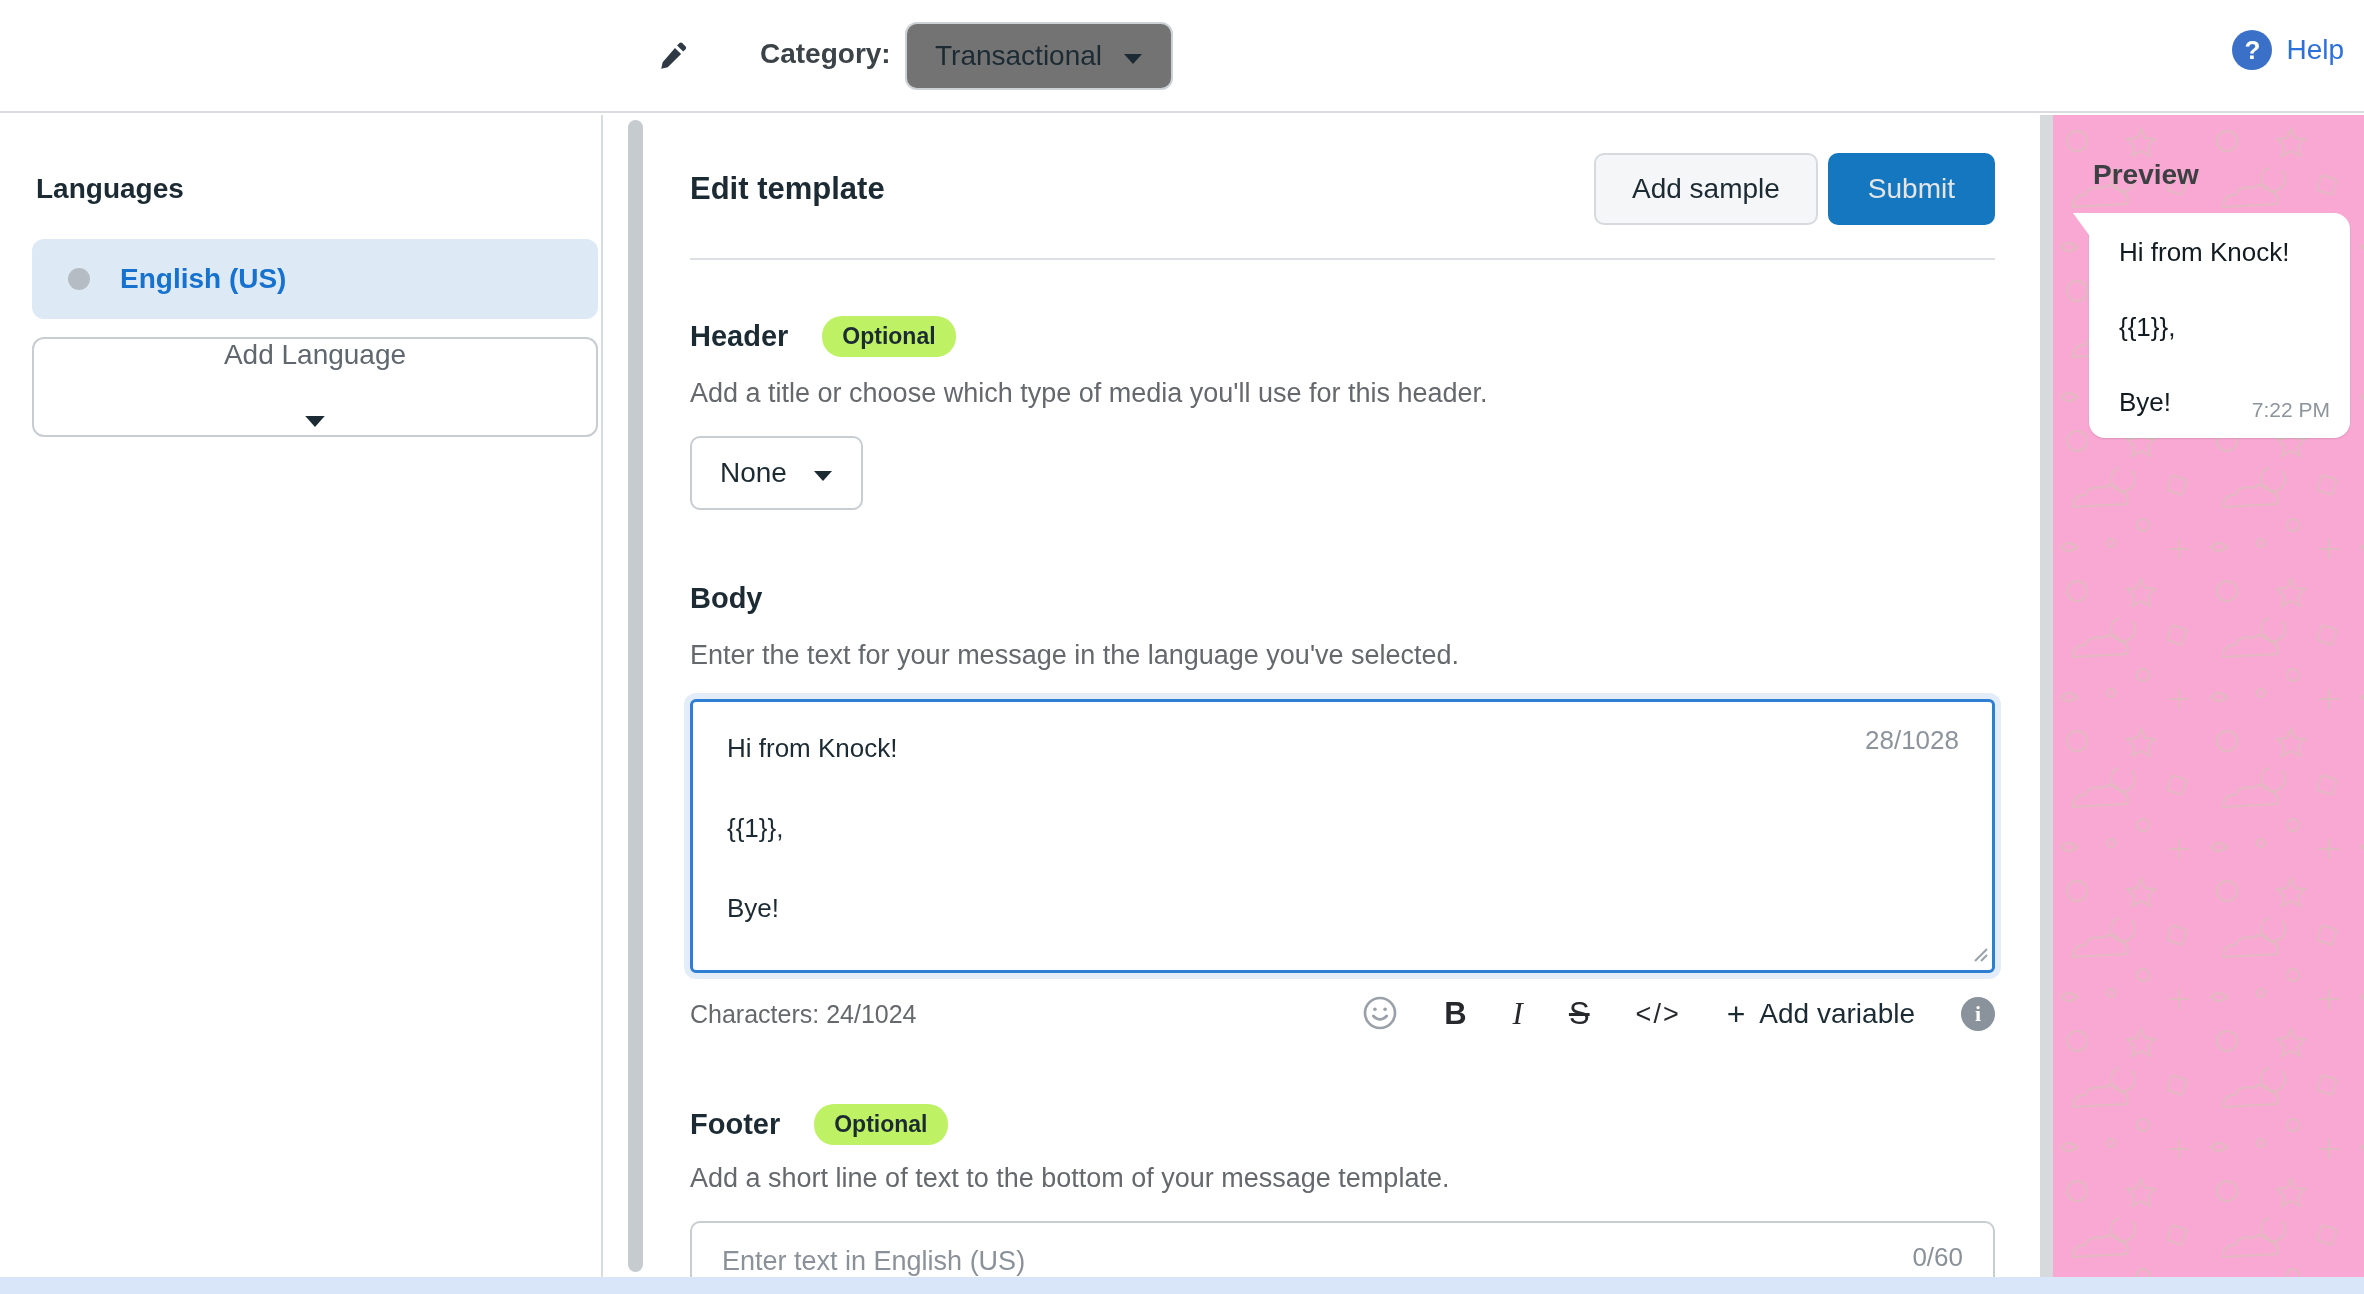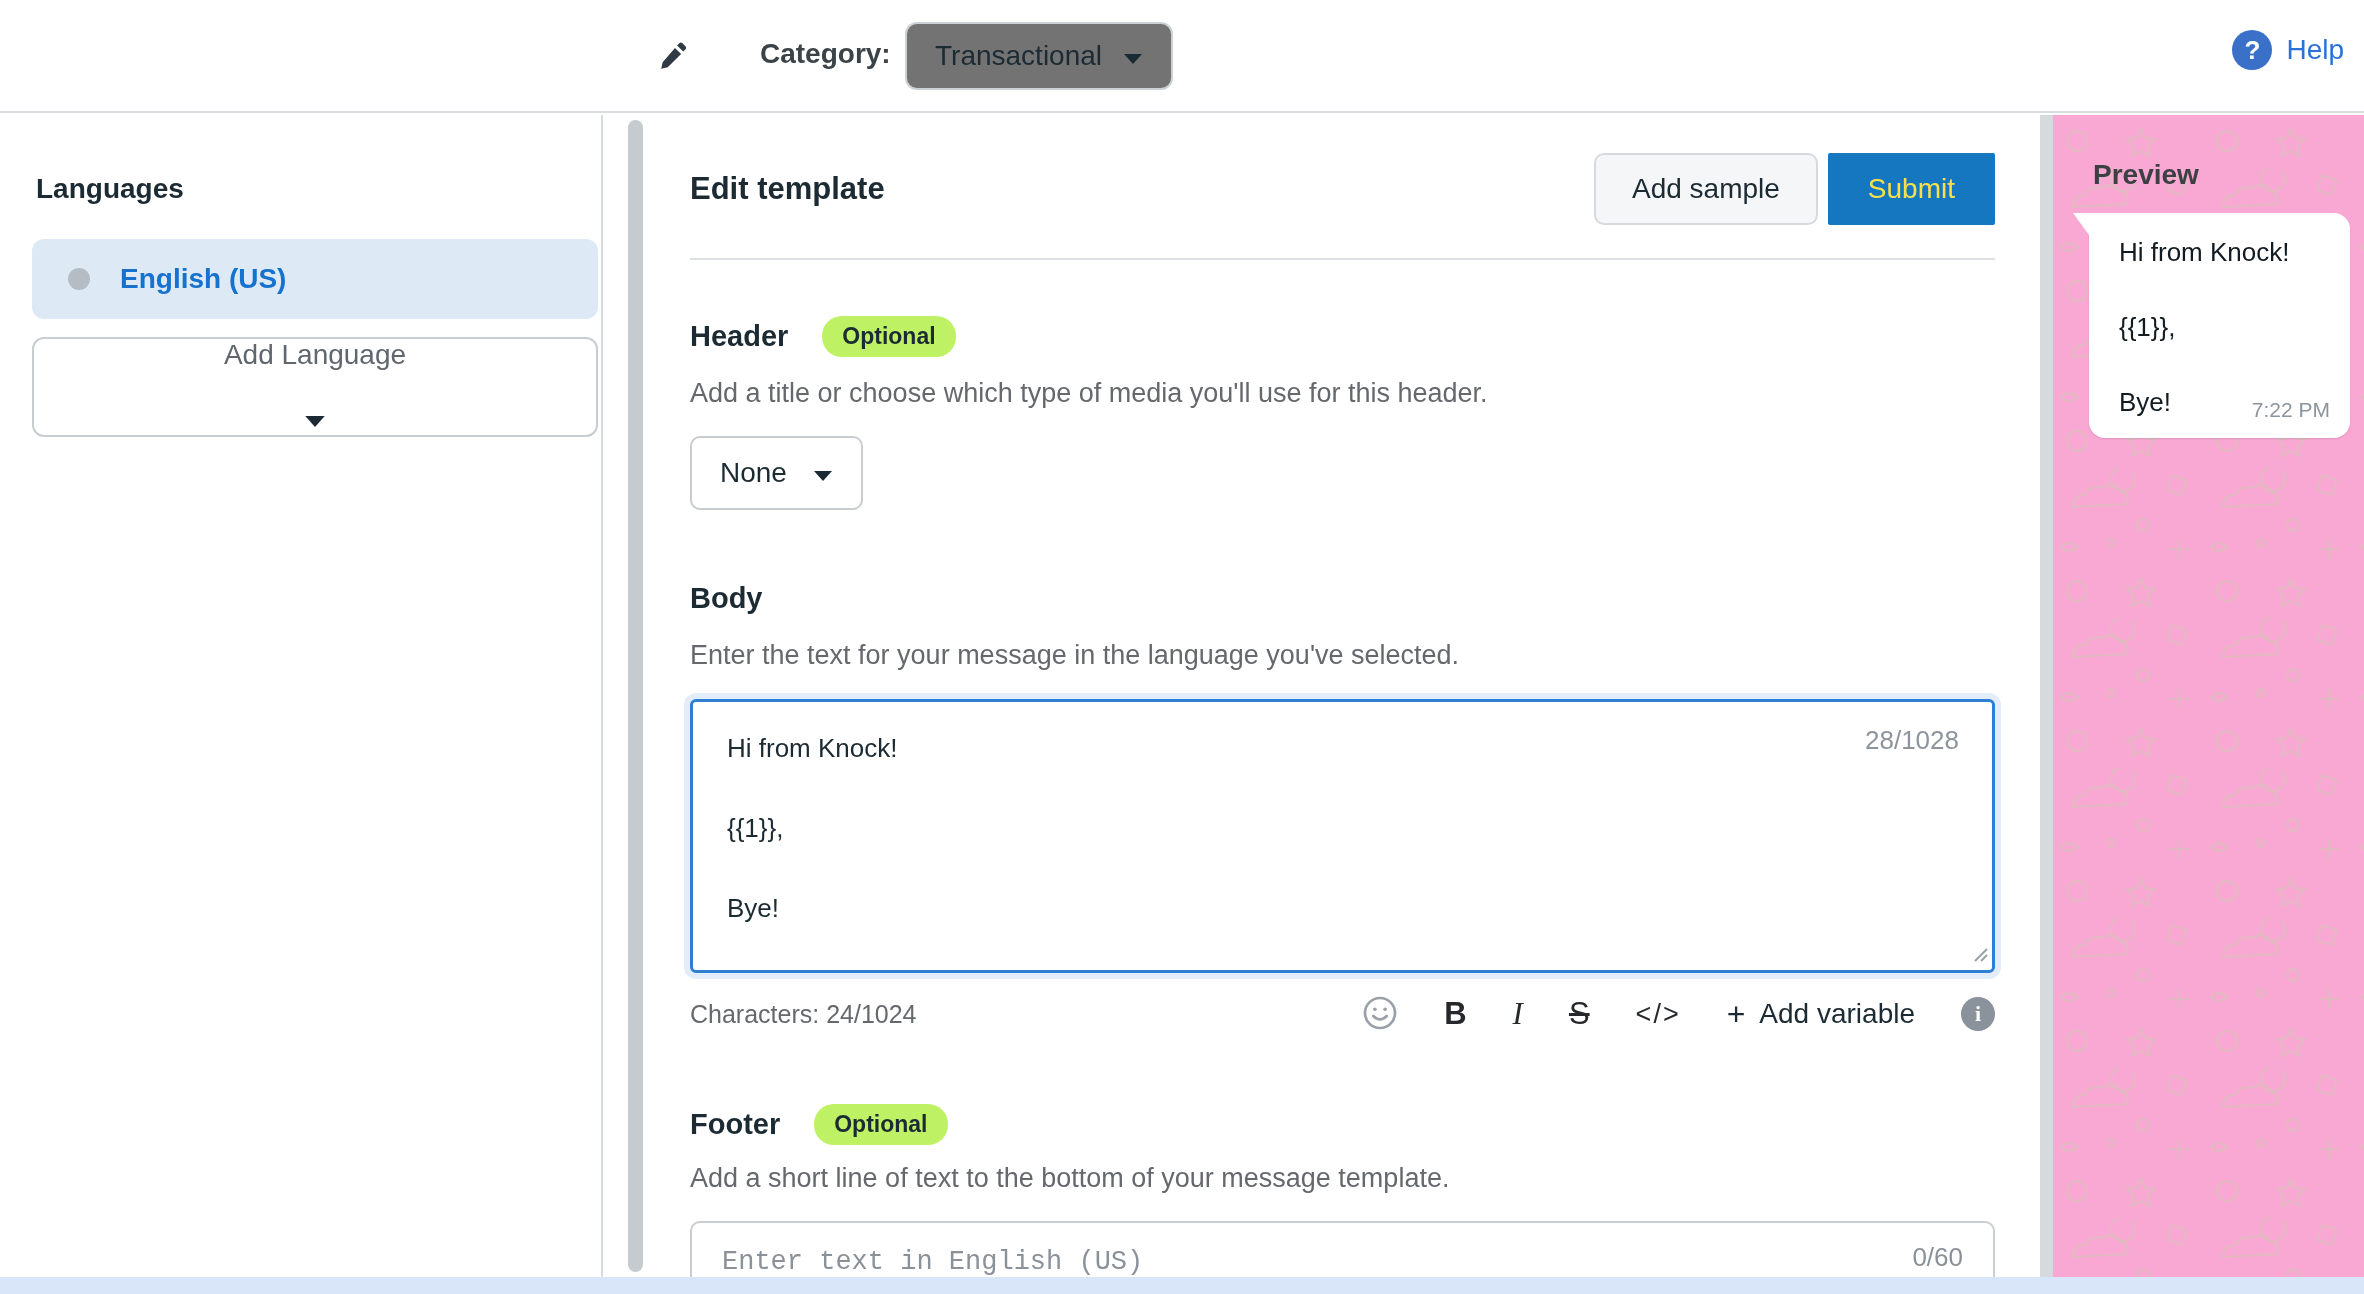--- a/index.html
+++ b/index.html
@@ -26,21 +26,21 @@
 
   .v-divider { position:absolute; left:601px; top:115px; width:2px; bottom:17px; background:#d8dbdf; }
   .scrollbar-left { position:absolute; left:628px; top:120px; width:15px; bottom:22px; background:#c6cbd0; border-radius:8px; }
   .scrollbar-right { position:absolute; left:2040px; top:115px; width:13px; bottom:17px; background:#d6dadd; }
 
   
   .editor-header { position:absolute; left:690px; top:153px; width:1305px; display:flex; align-items:center; justify-content:space-between; }
   .editor-title { font-size:31px; font-weight:700; color:#1c2b33; }
   .btn-group { display:flex; gap:10px; }
   .btn-secondary { height:72px; padding:0 36px; background:#f5f6f7; border:2px solid #d6dade; border-radius:10px; font-size:28px; color:#1c2b33; font-family:inherit; cursor:pointer; }
-  .btn-primary { height:72px; padding:0 40px; background:#1577c0; border:none; border-radius:2px; font-size:28px; color:#fde047; font-family:inherit; cursor:pointer; }
+  .btn-primary { height:72px; padding:0 40px; background:#1577c0; border:none; border-radius:10px; font-size:28px; color:#e5e5e5; font-family:inherit; cursor:pointer; }
   .editor-divider { position:absolute; left:690px; top:258px; width:1305px; height:2px; background:#dcdfe3; }
 
   .section-title-row { position:absolute; display:flex; align-items:center; gap:34px; }
   .section-title { font-size:29px; font-weight:700; color:#1c2b33; }
   .optional-badge { background:#bef264; color:#1c2b33; font-size:23px; font-weight:700; padding:7px 20px; border-radius:20px; }
   .section-desc { position:absolute; font-size:27px; color:#65686c; }
 
   .row-header-title { left:690px; top:316px; }
   .desc-header { left:690px; top:378px; }
   .none-dd { position:absolute; left:690px; top:436px; height:74px; background:#fff; border:2px solid #c8cdd2; border-radius:10px; display:flex; align-items:center; gap:26px; padding:0 28px; font-size:28px; color:#1c2b33; cursor:pointer; }
@@ -60,21 +60,21 @@
   .glyph-italic { font-size:31px; font-style:italic; font-family:"Liberation Serif", serif; color:#26282b; }
   .glyph-strike { font-size:31px; text-decoration:line-through; color:#26282b; }
   .glyph-code { font-size:27px; color:#26282b; letter-spacing:2px; }
   .add-var { display:flex; align-items:center; gap:14px; font-size:28px; color:#1c2b33; }
   .plus-glyph { font-size:32px; color:#1c2b33; }
   .info-circle { width:34px; height:34px; border-radius:50%; background:#8a929b; color:#fff; font-size:22px; font-weight:700; font-family:"Liberation Serif", serif; display:flex; align-items:center; justify-content:center; }
 
   .row-footer-title { left:690px; top:1104px; }
   .desc-footer { left:690px; top:1163px; }
   .footer-input-wrap { position:absolute; left:690px; top:1221px; width:1305px; height:72px; border:2px solid #c8cdd2; border-radius:10px; background:#fff; display:flex; align-items:center; padding:0 30px; }
-  .footer-input { flex:1; border:none; outline:none; font-size:27px; color:#4c1d95; font-family:Liberation Mono, monospace; background:transparent;margin-top:9px; }
+  .footer-input { flex:1; border:none; outline:none; font-size:27px; color:#4c1d95; font-family:Liberation Sans, sans-serif; background:transparent;margin-top:9px; }
   .footer-input::placeholder { color:#8a9199; }
   .footer-counter { font-size:26px; color:#8a9199; }
 
   
   .preview-panel { position:absolute; left:2053px; top:115px; right:0; bottom:17px; background:#f9a8d4; overflow:hidden; }
   .doodle-svg { position:absolute; left:0; top:0; width:100%; height:100%; }
   .preview-heading { position:absolute; left:40px; top:44px; font-size:28px; font-weight:700; color:#3c4043; }
   .bubble { position:absolute; left:36px; top:98px; right:14px; min-height:220px; background:#fff; border-radius:0 16px 16px 16px; box-shadow:0 1px 2px rgba(0,0,0,0.12); padding:24px 22px 20px 30px; }
   .bubble-tail { position:absolute; top:0; left:-16px; width:0; height:0; border-top:22px solid #ffffff; border-left:16px solid transparent; }
   .bubble-line { font-size:26px; color:#111b21; margin-bottom:44px; }

